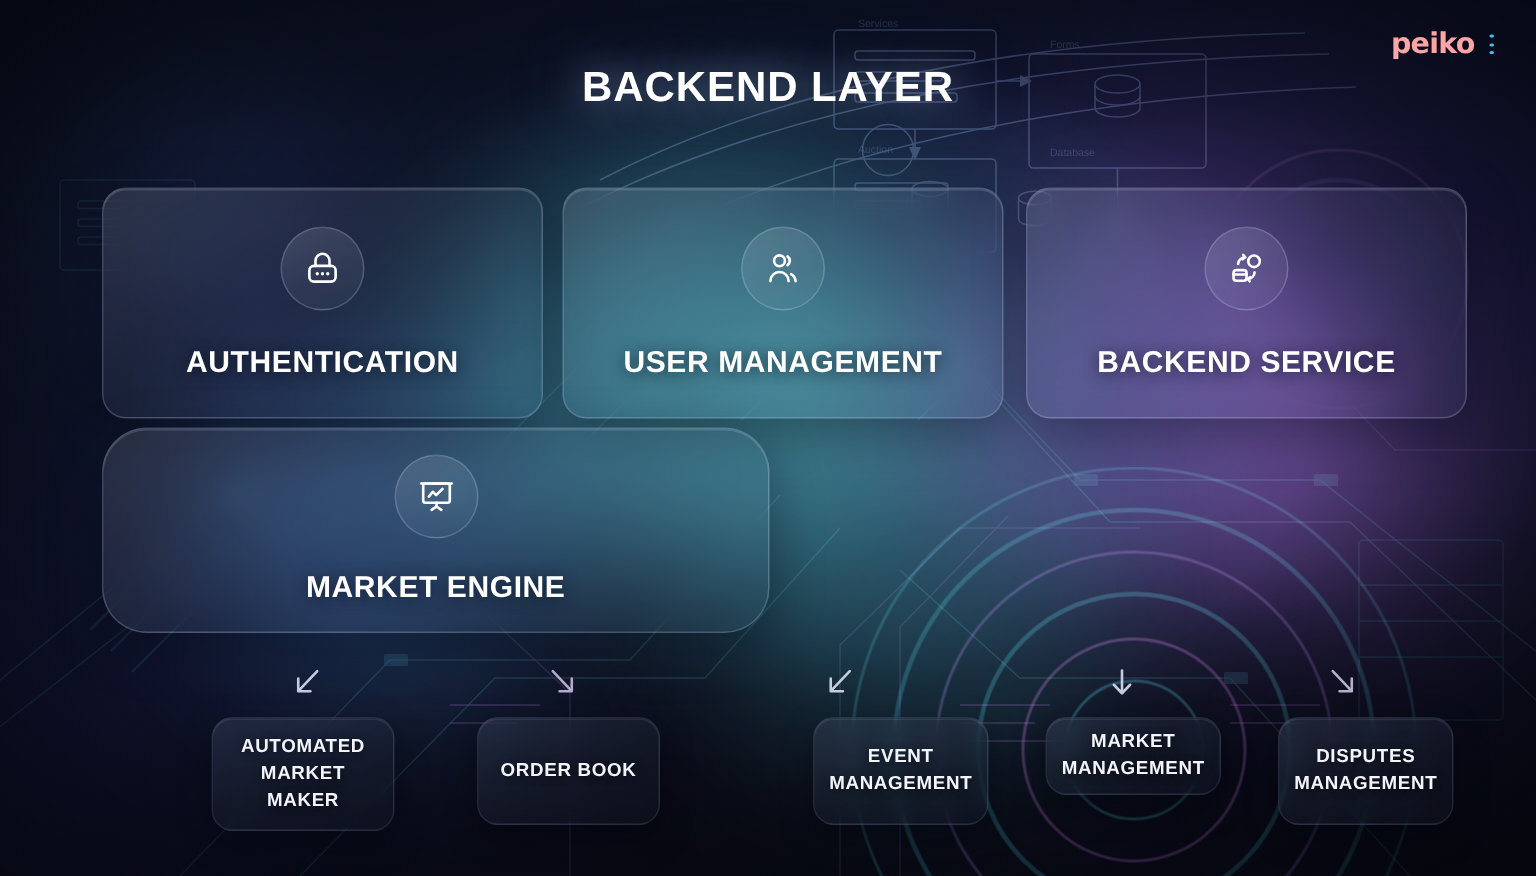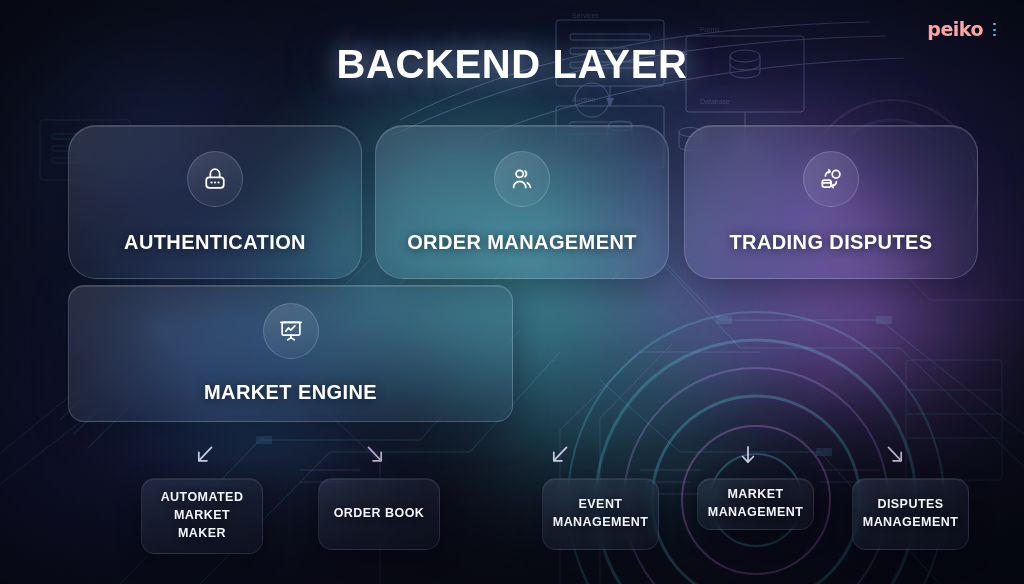--- a/index.html
+++ b/index.html
@@ -90,21 +90,21 @@
     display: block; width: 3px; height: 2px; border-radius: 1px; background: #3fbdf2;
   }
 
   
   .title {
     position: absolute;
     left: 0; right: 0;
     top: 42px;
     text-align: center;
     z-index: 6;
-    font-size: 40px;
+    font-size: 28px;
     font-weight: 700;
     letter-spacing: 0.6px;
     color: #ffffff;
     text-shadow: 0 0 26px rgba(190,215,255,0.55), 0 0 60px rgba(120,160,230,0.35);
     font-family: "Liberation Sans", sans-serif;
   }
 
   
   .cards { position: absolute; inset: 0; z-index: 5; }
 
@@ -140,29 +140,29 @@
     color: #ffffff;
     font-weight: 700;
     font-size: 20px;
     letter-spacing: 0.4px;
     text-align: center;
     text-shadow: 0 1px 10px rgba(6,10,26,0.65);
     white-space: nowrap;
   }
 
   
-  .card.r1 { top: 125px; height: 152px; border-radius: 28px; }
+  .card.r1 { top: 125px; height: 152px; }
   .card.c-auth  { left: 68px;  width: 292px; }
   .card.c-user  { left: 375px; width: 292px; }
   .card.c-trade { left: 684px; width: 292px; }
   .card.r1 .icon-ring { margin-bottom: 24px; }
 
   
   .card.r2 { top: 285px; height: 135px; }
-  .card.c-market { left: 68px;  width: 443px; }
+  .card.c-market { left: 68px;  width: 443px; border-radius: 30px; }
   .card.c-admin  { left: 531px; width: 445px; }
   .card.r2 .icon-ring { margin-bottom: 22px; }
 
   
   .arrows { position: absolute; inset: 0; z-index: 5; }
   .arrow { position: absolute; }
   .arrow svg { display: block; }
 
   
   .chips { position: absolute; inset: 0; z-index: 5; }
@@ -346,36 +346,36 @@
 
     <div class="card r1 c-user">
       <div class="icon-ring">
         <svg width="28" height="28" viewBox="0 0 24 24" fill="none" stroke="#ffffff" stroke-width="1.5" stroke-linecap="round" stroke-linejoin="round">
           <circle cx="10" cy="7.6" r="3.1"></circle>
           <path d="M4.8 19.2a5.2 5.2 0 0 1 10.4 0"></path>
           <path d="M14.6 5.1a3.1 3.1 0 0 1 0 5"></path>
           <path d="M16.6 15.2a5.2 5.2 0 0 1 2.6 4"></path>
         </svg>
       </div>
-      <div class="card-label">ORDER MANAGEMENT</div>
+      <div class="card-label">USER MANAGEMENT</div>
     </div>
 
     <div class="card r1 c-trade">
       <div class="icon-ring">
         <svg width="28" height="28" viewBox="0 0 24 24" fill="none" stroke="#ffffff" stroke-width="1.5" stroke-linecap="round" stroke-linejoin="round">
           <circle cx="16.3" cy="7.9" r="3.3"></circle>
           <rect x="4.6" y="12.9" width="7.4" height="6.1" rx="1.6"></rect>
           <path d="M4.6 15.4h7.4"></path>
           <path d="M7.2 9.4A4 4 0 0 1 11 5.6"></path>
           <path d="M10.1 4.2 11.3 5.6 9.8 6.7"></path>
           <path d="M16.6 14.2a4 4 0 0 1-3.7 3.8"></path>
           <path d="M13.8 19.3 12.7 17.9 14.2 16.9"></path>
         </svg>
       </div>
-      <div class="card-label">TRADING DISPUTES</div>
+      <div class="card-label">BACKEND SERVICE</div>
     </div>
 
     <div class="card r2 c-market">
       <div class="icon-ring">
         <svg width="28" height="28" viewBox="0 0 24 24" fill="none" stroke="#ffffff" stroke-width="1.5" stroke-linecap="round" stroke-linejoin="round">
           <rect x="4.4" y="4.6" width="15.2" height="11" rx="1.3"></rect>
           <path d="M3.3 4.6h17.4"></path>
           <path d="M12 15.6v2.1"></path>
           <path d="M9.2 19.6 12 17.7l2.8 1.9"></path>
           <path d="M7.6 12.1 9.9 9.3l1.9 1.9 3.6-3.5"></path>

